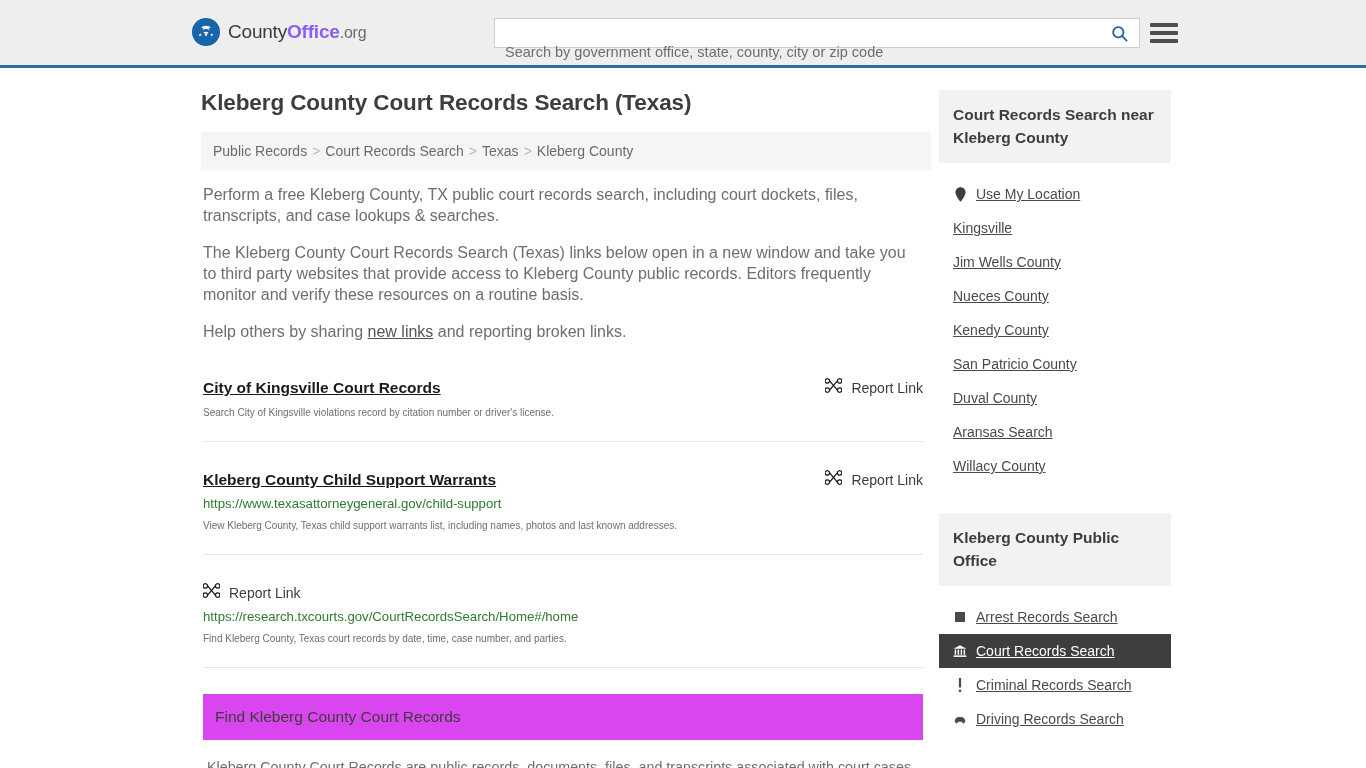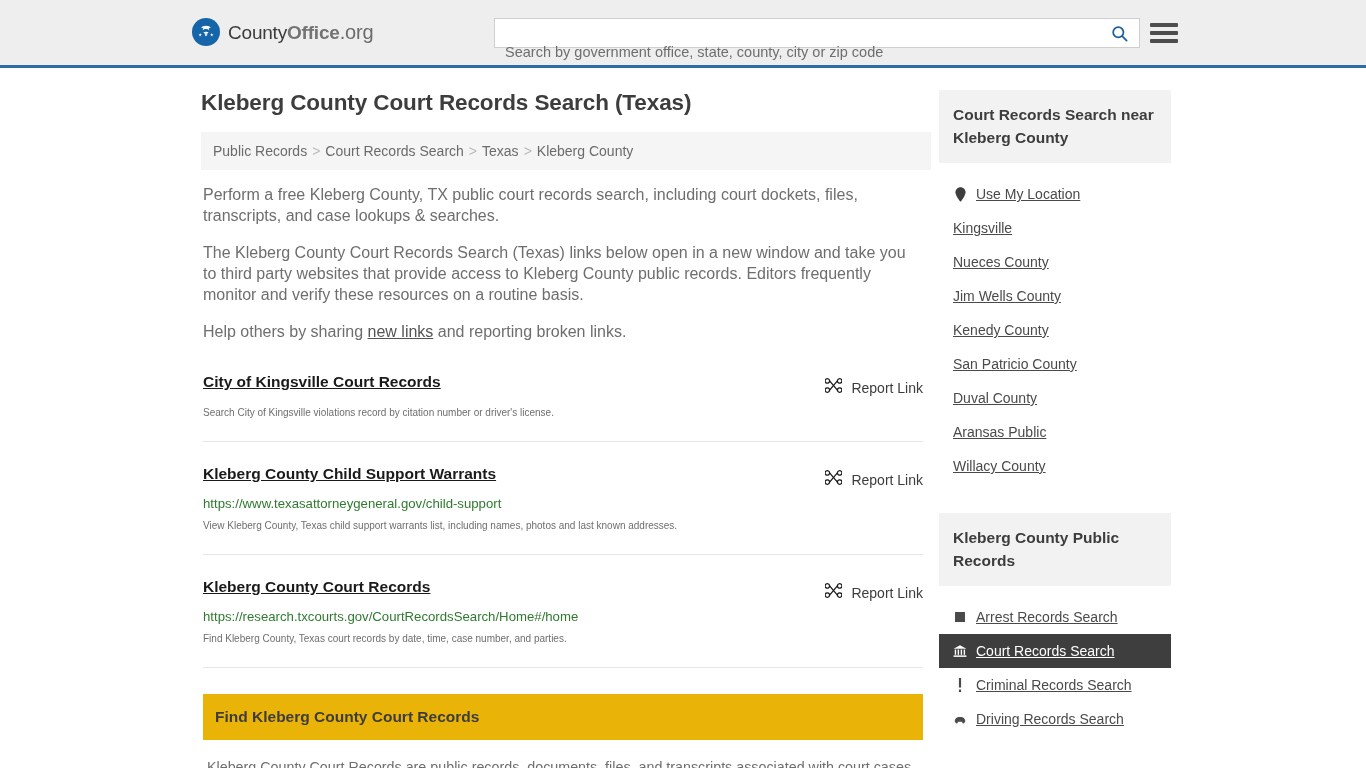--- a/index.html
+++ b/index.html
@@ -28,22 +28,22 @@
     cursor: pointer;
   }
   .logo-mark {
     width: 28px; height: 28px; border-radius: 50%;
     background: #1565a8;
     display: flex; align-items: center; justify-content: center;
     flex: none;
   }
   .logo-text { font-size: 19px; letter-spacing: -0.2px; white-space: nowrap; }
   .logo-text .t1 { color: #3b3b3b; }
-  .logo-text .t2 { color: #737373; font-weight: bold; }
-  .logo-text .t3 { color: #6b6b6b; font-size: 20px; margin-top: 30px; }
+  .logo-text .t2 { color: #8b5cf6; font-weight: bold; }
+  .logo-text .t3 { color: #6b6b6b; font-size: 16px; margin-top: 30px; }
 
   .search-wrap {
     position: absolute;
     left: 494px; top: 18px;
     width: 646px; height: 30px;
     background: #ffffff;
     border: 1px solid #cfcfcf;
     display: flex; align-items: center;
   }
   .search-input {
@@ -118,21 +118,21 @@
 
   
   .results { margin-top: 24px; padding: 0 8px; }
   .result {
     border-bottom: 1px solid #e6e6e6;
     padding: 0 0 17px 0;
     margin-bottom: 16px;
   }
   .result:last-child { }
   .result-head {
-    display: flex; align-items: center; justify-content: space-between;
+    display: flex; align-items: flex-end; justify-content: space-between;
   }
   .result-title {
     font-size: 15.5px;
     font-weight: bold;
     color: #1a1a1a;
     text-decoration: underline;
     cursor: pointer;
     line-height: 20px;
   }
   .report-link {
@@ -152,24 +152,24 @@
   .result-desc {
     margin: 4px 0 0 0;
     font-size: 10px;
     line-height: 22px;
     color: #6e6e6e;
   }
 
   
   .find-section { margin-top: 26px; padding: 0 8px; }
   .find-header {
-    background: #eab308;
+    background: #d946ef;
     padding: 14px 12px;
     font-size: 15.5px;
-    font-weight: bold;
+    font-weight: normal;
     color: #3d3d3d;
   }
   .find-body {
     margin: 16px 0 0 0;
     font-size: 14.3px;
     line-height: 23px;
     color: #6e6e6e;
     padding: 0 4px;
   }
 
@@ -290,21 +290,20 @@
               </span>
               <span class="report-link-label">Report Link</span>
             </div>
           </div>
           <a class="result-url">https://www.texasattorneygeneral.gov/child-support</a>
           <p class="result-desc">View Kleberg County, Texas child support warrants list, including names, photos and last known addresses.</p>
         </div>
 
         <div class="result">
           <div class="result-head">
-            <a class="result-title">Kleberg County Court Records</a>
             <div class="report-link">
               <span>
                 <svg width="17" height="17" viewBox="0 0 24 24" fill="none" stroke="#1a1a1a" stroke-width="1.8" stroke-linecap="round" aria-hidden="true">
                   <path d="M6.5 5.5 L17.5 18.5"></path>
                   <path d="M17.5 5.5 L6.5 18.5"></path>
                   <path d="M6.5 5.5 a3.2 3.2 0 1 0 0 .1"></path>
                   <path d="M17.5 5.5 a3.2 3.2 0 1 1 0 .1"></path>
                   <path d="M6.5 18.5 a3.2 3.2 0 1 1 0 -.1"></path>
                   <path d="M17.5 18.5 a3.2 3.2 0 1 0 0 -.1"></path>
                 </svg>
@@ -336,47 +335,47 @@
               <svg width="11" height="15" viewBox="0 0 24 32" aria-hidden="true">
                 <path d="M12 0C5.9 0 1 4.9 1 11c0 8.3 11 21 11 21s11-12.7 11-21C23 4.9 18.1 0 12 0z" fill="#3d3d3d"></path>
               </svg>
             </span>
             <span class="side-item-label">Use My Location</span>
           </li>
           <li class="side-item">
             <span class="side-item-label">Kingsville</span>
           </li>
           <li class="side-item">
+            <span class="side-item-label">Jim Wells County</span>
+          </li>
+          <li class="side-item">
             <span class="side-item-label">Nueces County</span>
           </li>
           <li class="side-item">
-            <span class="side-item-label">Jim Wells County</span>
-          </li>
-          <li class="side-item">
             <span class="side-item-label">Kenedy County</span>
           </li>
           <li class="side-item">
             <span class="side-item-label">San Patricio County</span>
           </li>
           <li class="side-item">
             <span class="side-item-label">Duval County</span>
           </li>
           <li class="side-item">
-            <span class="side-item-label">Aransas Public</span>
+            <span class="side-item-label">Aransas Search</span>
           </li>
           <li class="side-item">
             <span class="side-item-label">Willacy County</span>
           </li>
         </ul>
       </div>
 
       <div class="gap-30"></div>
 
       <div class="side-card">
-        <div class="side-header">Kleberg County Public Records</div>
+        <div class="side-header">Kleberg County Public Office</div>
         <div class="gap-16"></div>
         <ul class="side-list">
           <li class="side-item">
             <span class="side-icon">
               <svg width="12" height="12" viewBox="0 0 24 24" aria-hidden="true">
                 <rect x="2" y="2" width="20" height="20" rx="1" fill="#4a4a4a"></rect>
               </svg>
             </span>
             <span class="side-item-label">Arrest Records Search</span>
           </li>

